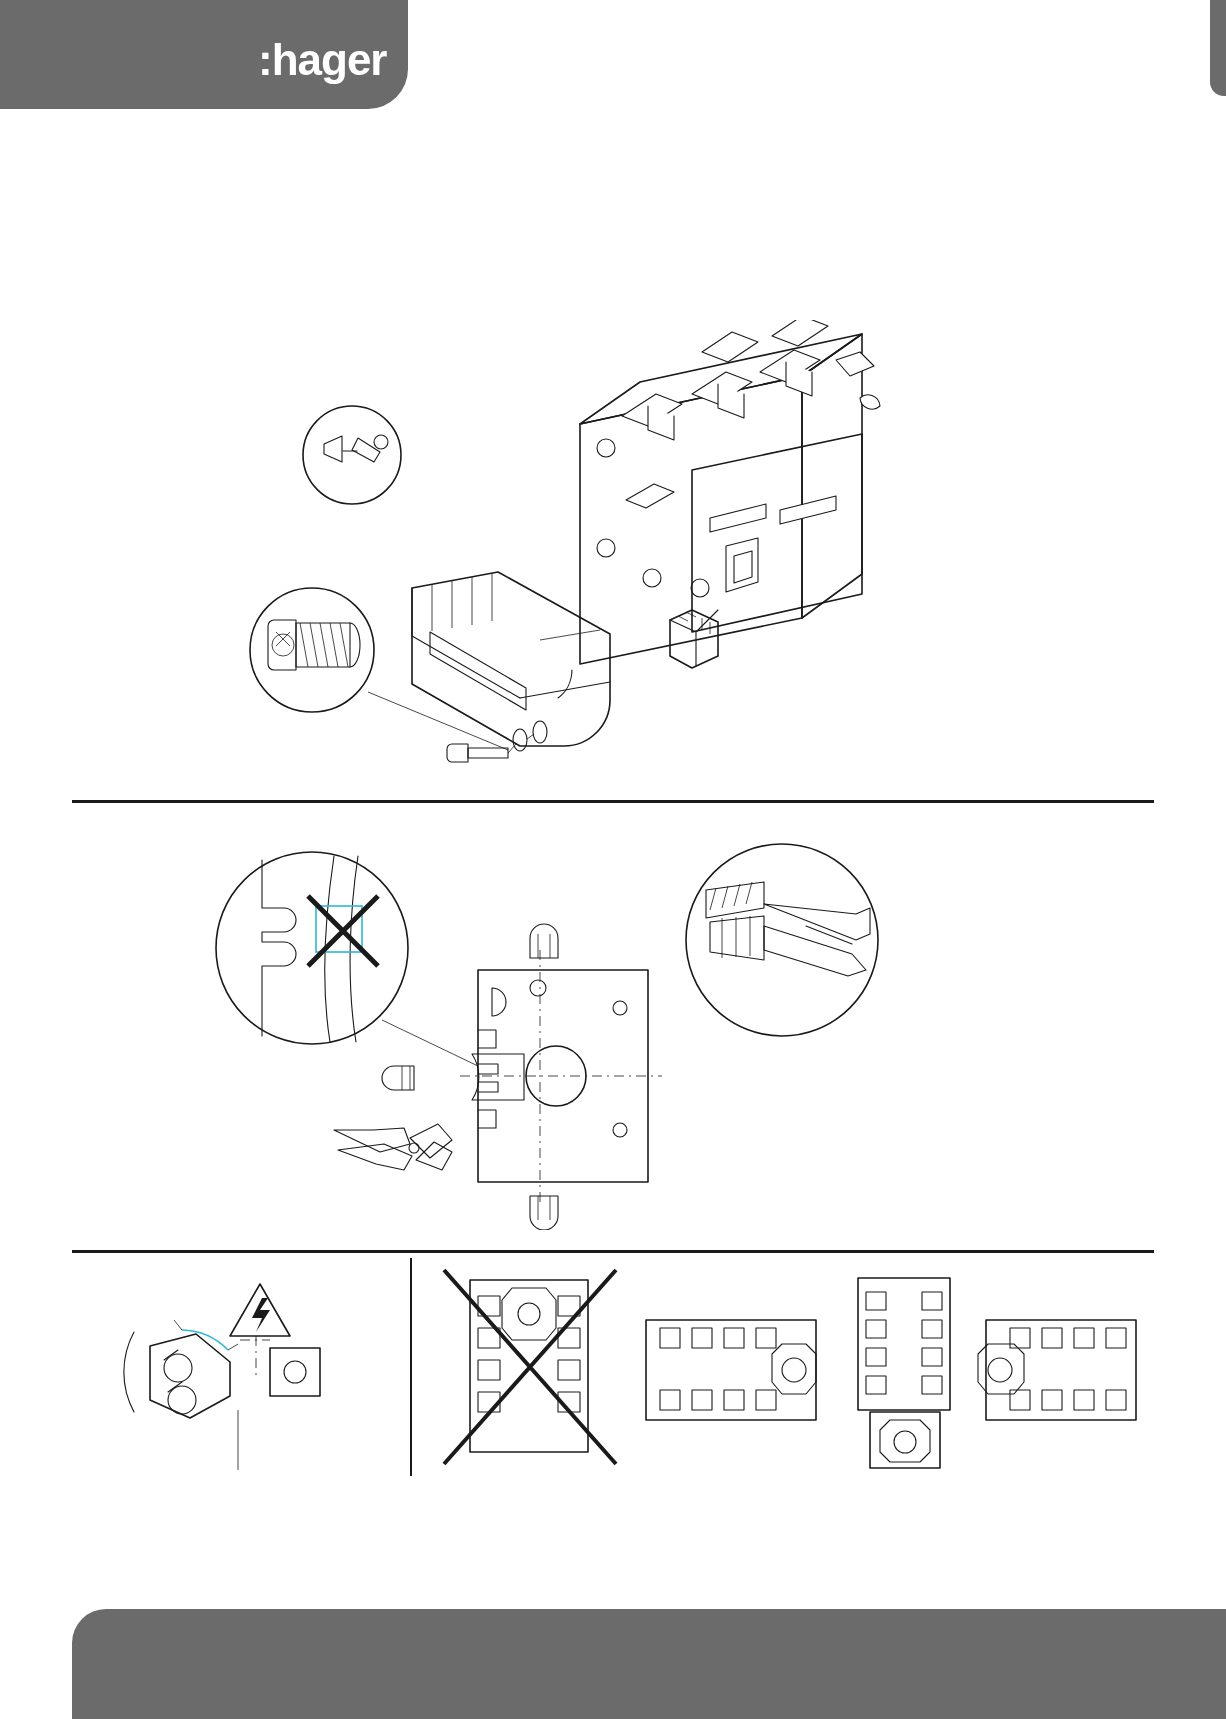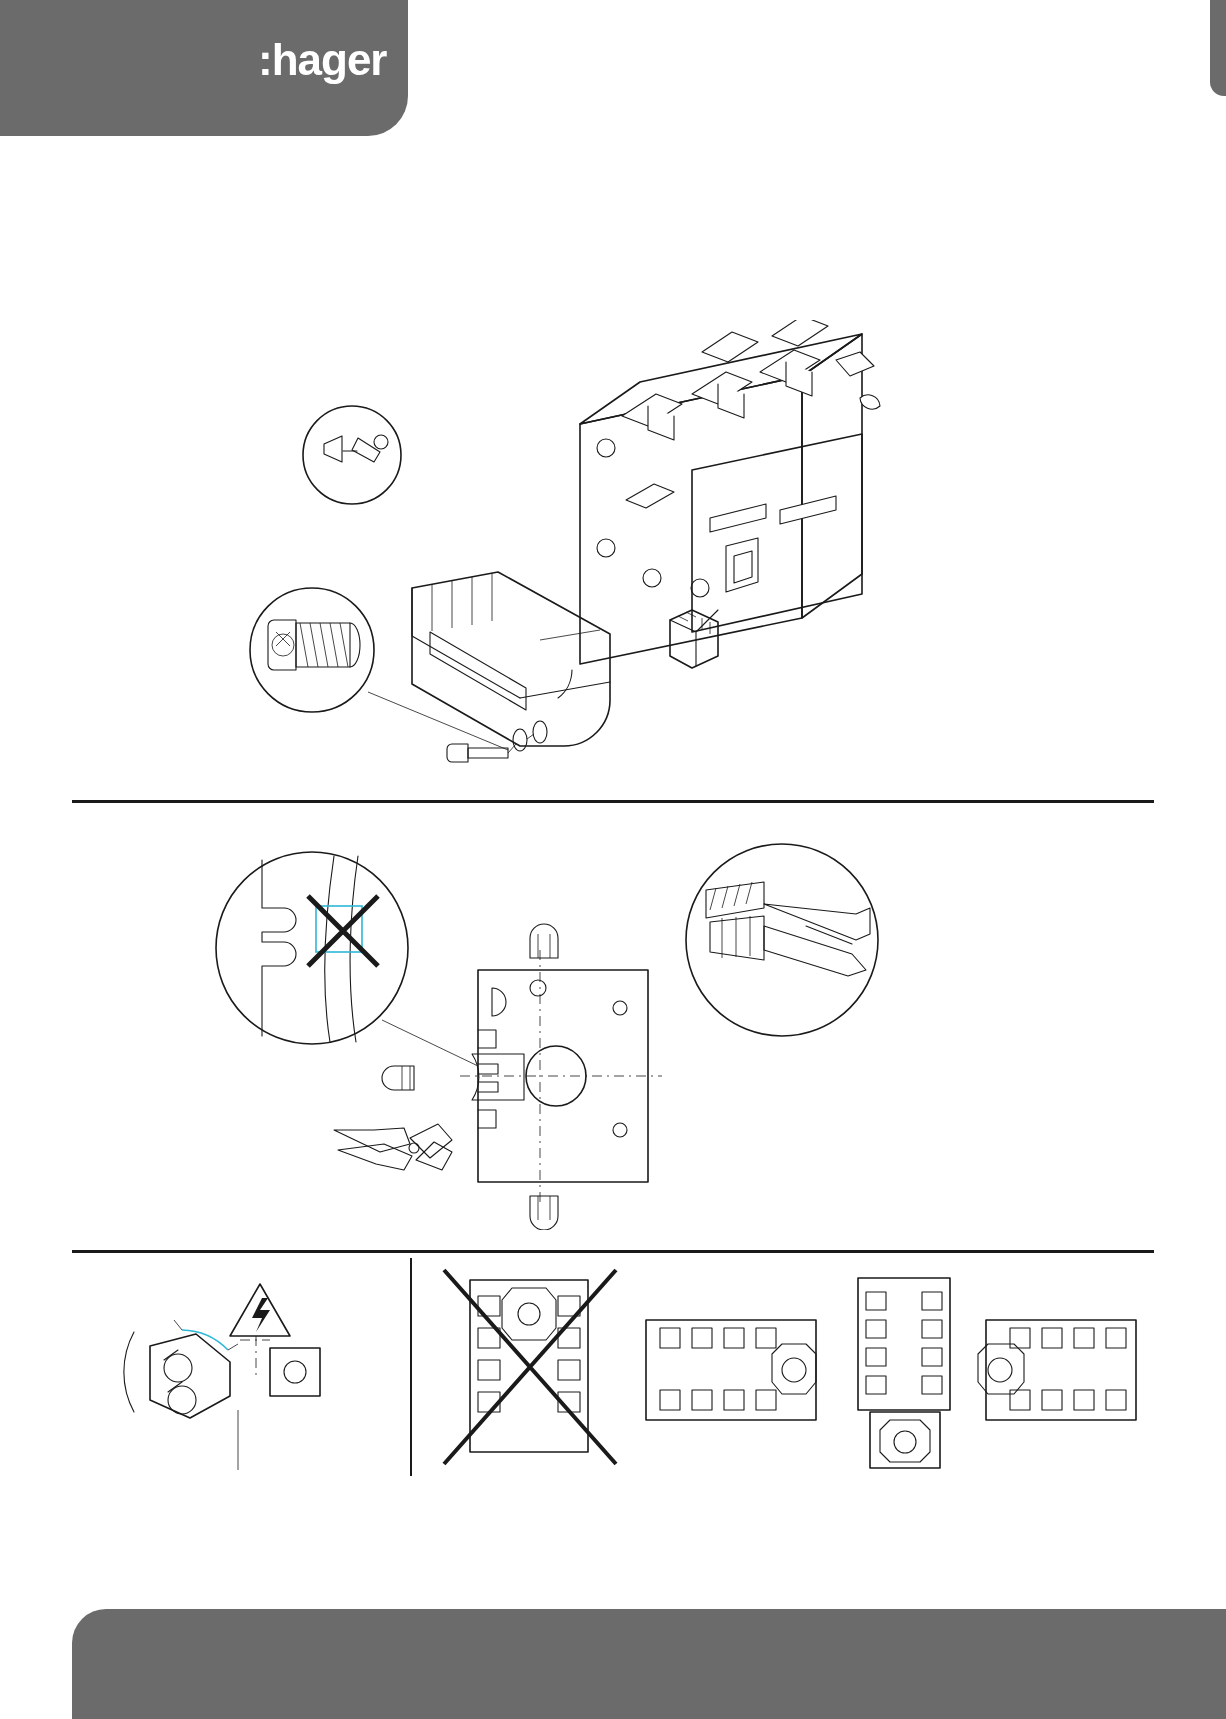--- a/index.html
+++ b/index.html
@@ -18,21 +18,21 @@
     position: absolute;
     inset: 0;
     background: #ffffff;
   }
   
   .header-bar {
     position: absolute;
     left: 0;
     top: 0;
     width: 408px;
-    height: 136px;
+    height: 109px;
     background: #6b6b6b;
     border-bottom-right-radius: 40px;
   }
   .brand {
     position: absolute;
     left: 258px;
     top: 38px;
     color: #ffffff;
     font-size: 44px;
     font-weight: bold;

